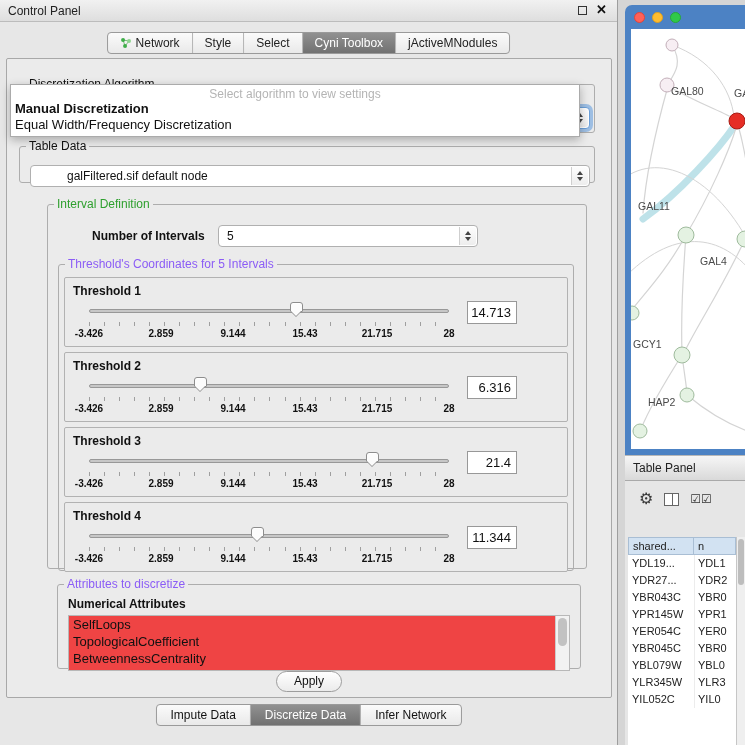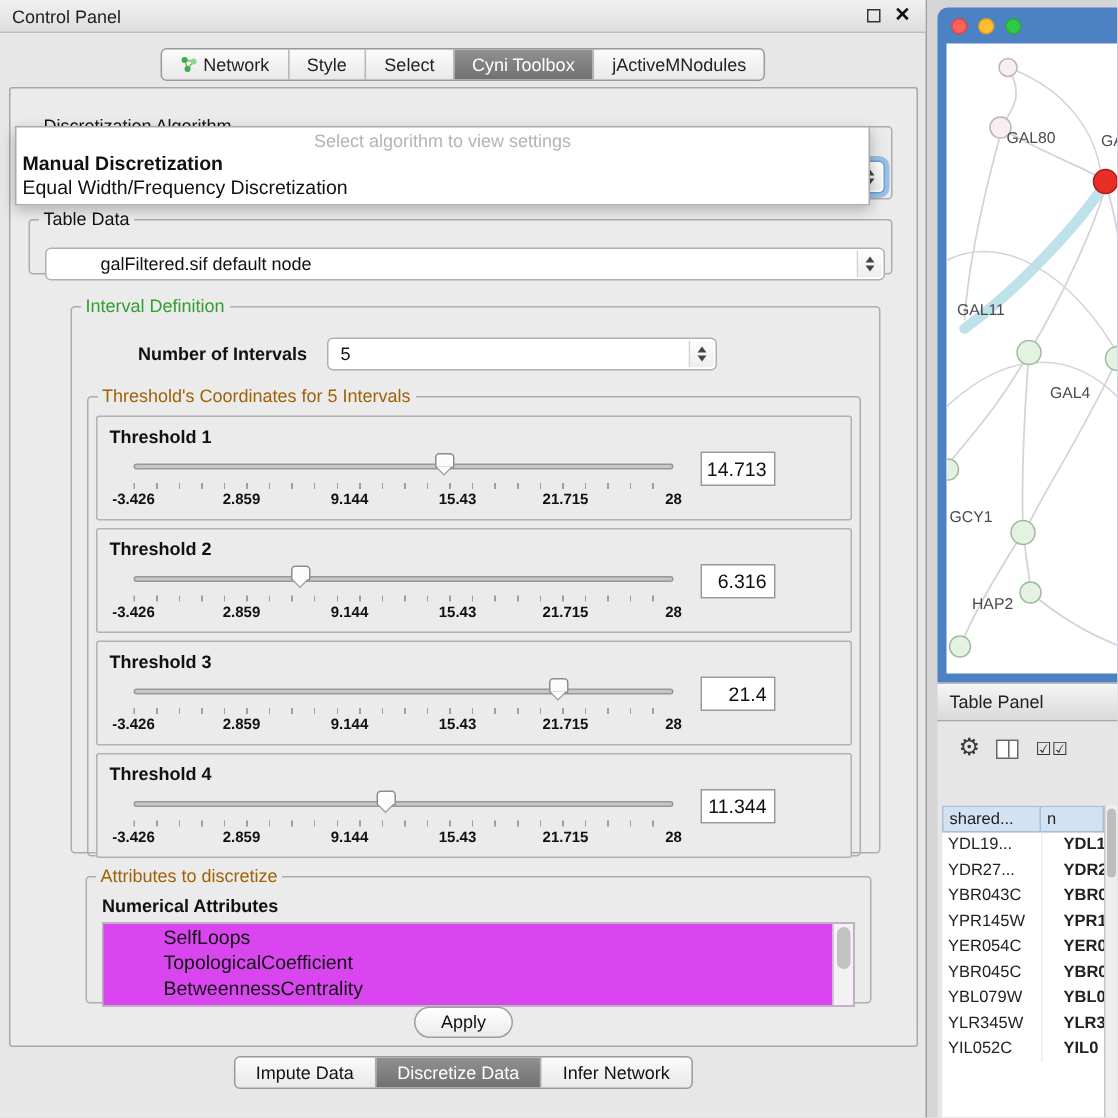--- a/index.html
+++ b/index.html
@@ -23,21 +23,21 @@
 
   #panel-body { position:absolute; left:6px; top:58px; width:606px; height:640px; border:1px solid #a8a8a8; border-radius:2px; background:#ebebeb; }
 
   fieldset.grp { position:absolute; border:1px solid #adadad; border-radius:3px; background:transparent; }
   fieldset.grp legend { font-size:12px; padding:0 3px; margin-left:6px; white-space:nowrap; }
   #fs-algo { left:12px; top:18px; width:576px; height:56px; }
   #fs-table { left:12px; top:80px; width:576px; height:44px; }
   #fs-interval { left:40px; top:138px; width:540px; height:372px; }
   #fs-interval > legend { color:#2fa02f; }
   #fs-thresh { left:10px; top:46px; width:516px; height:314px; padding-top:2px; }
-  #fs-thresh > legend, #fs-attrs > legend { color:#a16207; }
+  #fs-thresh > legend, #fs-attrs > legend { color:#8b5cf6; }
   #fs-attrs { left:50px; top:518px; width:524px; height:92px; }
 
   .cmb { position:absolute; height:22px; background:#fff; border:1px solid #b0b0b0; border-radius:4px; font-size:12px; line-height:20px; padding-left:8px; color:#111; }
   .cmb .stepper { position:absolute; right:1px; top:1px; bottom:1px; width:17px; border-left:1px solid #cfcfcf; display:flex; flex-direction:column; align-items:center; justify-content:center; gap:2px; background:linear-gradient(#fdfdfd,#ededed); border-radius:0 3px 3px 0; }
   .tri-up { width:0; height:0; border-left:3.5px solid transparent; border-right:3.5px solid transparent; border-bottom:4.5px solid #444; }
   .tri-down { width:0; height:0; border-left:3.5px solid transparent; border-right:3.5px solid transparent; border-top:4.5px solid #444; }
   #algo-combo { left:10px; top:16px; width:560px; border-color:#6b9fd8; box-shadow:0 0 0 3px rgba(92,153,221,.55); }
   #table-combo { left:10px; top:12px; width:560px;padding-left:36px; }
   #num-combo { left:170px; top:14px; width:260px; }
   #num-label { position:absolute; left:28px; top:18px; font-size:12px; font-weight:bold;padding-left:16px; }
@@ -53,21 +53,21 @@
   .track { position:absolute; left:0; right:0; top:7px; height:4px; background:#c7c7c7; border:1px solid #989898; border-radius:2px; }
   .thumb { position:absolute; top:0; width:13px; height:10px; margin-left:-7px; background:#fcfcfc; border:1px solid #8d8d8d; border-radius:3px 3px 1px 1px; box-shadow:inset 0 1px 0 #fff; }
   .thumb::after { content:""; position:absolute; left:0; top:8px; border-left:5.5px solid transparent; border-right:5.5px solid transparent; border-top:5px solid #fcfcfc; filter:drop-shadow(0 1px 0 #8d8d8d); }
   .ticks { position:absolute; left:24px; top:44px; width:361px; height:4px;
            background:repeating-linear-gradient(90deg,#9f9f9f 0 1px,transparent 1px 15.04px); }
   .scale { position:absolute; left:24px; top:50px; width:360px; height:12px; font-size:10px; color:#111;font-weight:bold; }
   .scale span { position:absolute; transform:translateX(-50%); white-space:nowrap; }
   .value-box { position:absolute; left:402px; top:23px; width:50px; height:23px; background:#fff; border:1px solid #989898; font-size:13px; text-align:right; line-height:21px; padding-right:5px; }
 
   #attrs-heading { position:absolute; left:10px; top:6px; font-size:12px; font-weight:bold; }
-  #attrs-list { position:absolute; left:10px; top:24px; width:502px; height:56px; background:#d946ef; border:1px solid #b8b8b8; overflow:hidden;padding-left:36px; }
+  #attrs-list { position:absolute; left:10px; top:24px; width:502px; height:56px; background:#ef4444; border:1px solid #b8b8b8; overflow:hidden; }
   .attr-item { height:17px; line-height:17px; padding-left:4px; font-size:13px; color:#111; }
   #attrs-scroll { position:absolute; right:0; top:0; bottom:0; width:14px; background:#f2f2f2; border-left:1px solid #ccc; }
   #attrs-scroll .sb-thumb { position:absolute; left:2px; right:2px; top:2px; height:28px; background:#c2c2c2; border-radius:5px; }
 
   #apply-btn { position:absolute; left:50%; top:612px; transform:translateX(-50%); width:66px; height:21px; background:linear-gradient(#ffffff,#ebebeb); border:1px solid #9d9d9d; border-radius:11px; font-size:12px; color:#111; text-align:center; line-height:19px; }
 
   #bottom-tabs { position:absolute; left:50%; top:704px; transform:translateX(-50%); }
   .btab { padding:0 14px; font-size:12px; line-height:21px; color:#111; border-right:1px solid #adadad; white-space:nowrap; }
   .btab:last-child { border-right:none; }
   .btab.active { background:linear-gradient(#919191,#717171); color:#fff; }
@@ -90,21 +90,21 @@
   .col-icon::before { content:""; position:absolute; left:50%; top:0; bottom:0; width:1px; background:#666; }
   .checks { font-size:12px; color:#333; }
 
   .tp-table { position:absolute; left:3px; top:56px; right:9px; bottom:0; background:#fff; overflow:hidden; }
   .tp-header { display:flex; height:18px; }
   .tp-header .hc { background:#d2e2f2; border:1px solid #a9bed4; font-size:11px; padding:2px 0 0 4px; color:#222; overflow:hidden; white-space:nowrap; }
   .tp-header .hc1 { width:66px; }
   .tp-header .hc2 { flex:1; border-left:none; }
   .tp-row { display:flex; height:17px; font-size:11px; color:#222; }
   .tp-row .c1 { width:66px; padding-left:4px; line-height:17px; overflow:hidden; white-space:nowrap; }
-  .tp-row .c2 { flex:1; padding-left:14px; line-height:17px; overflow:hidden; white-space:nowrap; border-left:1px solid #ececec;font-weight:bold; }
+  .tp-row .c2 { flex:1; padding-left:3px; line-height:17px; overflow:hidden; white-space:nowrap; border-left:1px solid #ececec; }
   .tp-scroll { position:absolute; right:0; top:56px; bottom:0; width:9px; background:#efefef; border-left:1px solid #c6c6c6; }
   .tp-scroll .sb-thumb { position:absolute; left:1px; right:1px; top:2px; height:46px; background:#bdbdbd; border-radius:4px; }
 </style>
 </head>
 <body>
 
 <div id="control-panel">
   <div class="titlebar">
     <span class="title">Control Panel</span>
     <span class="win-btns">

